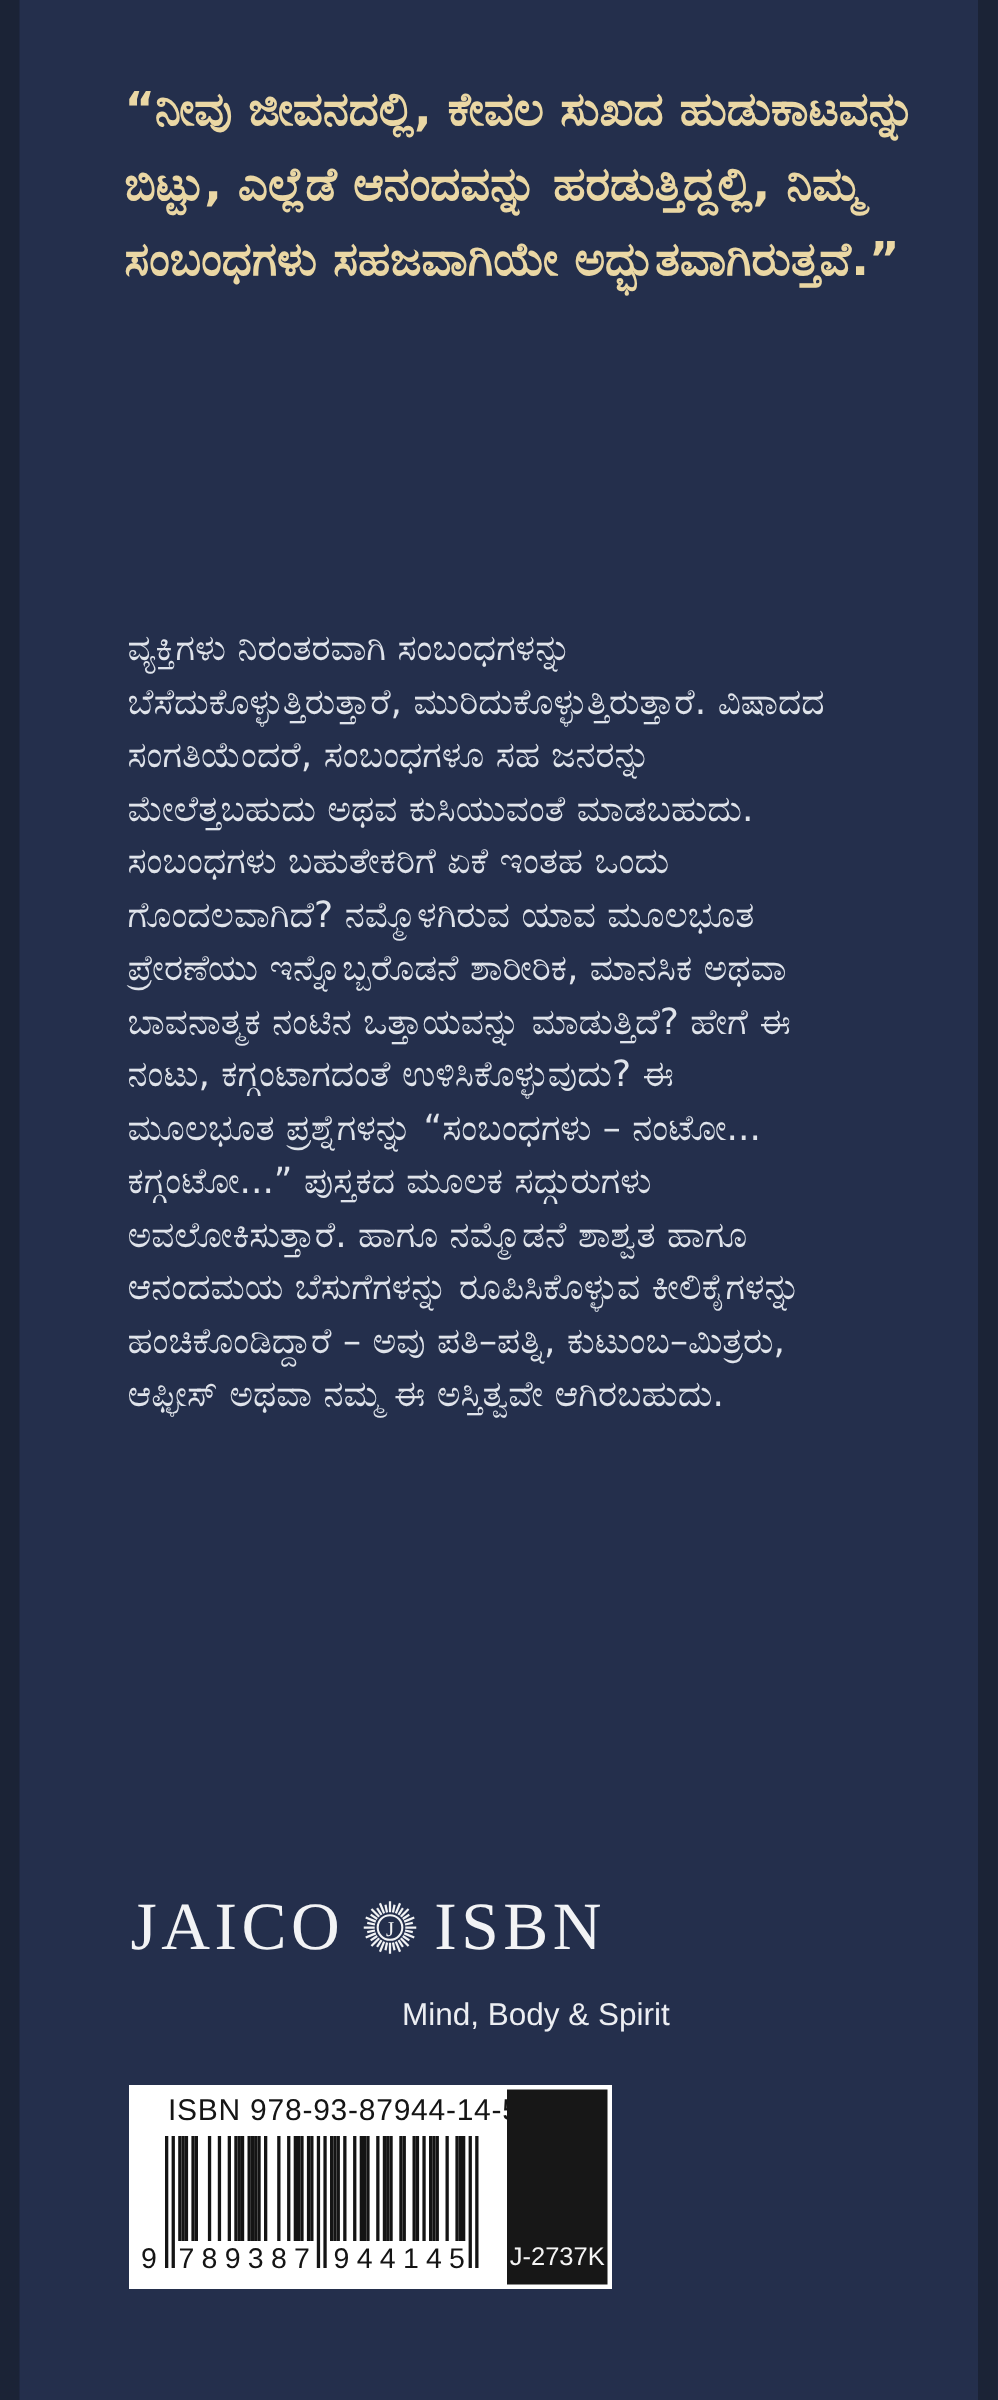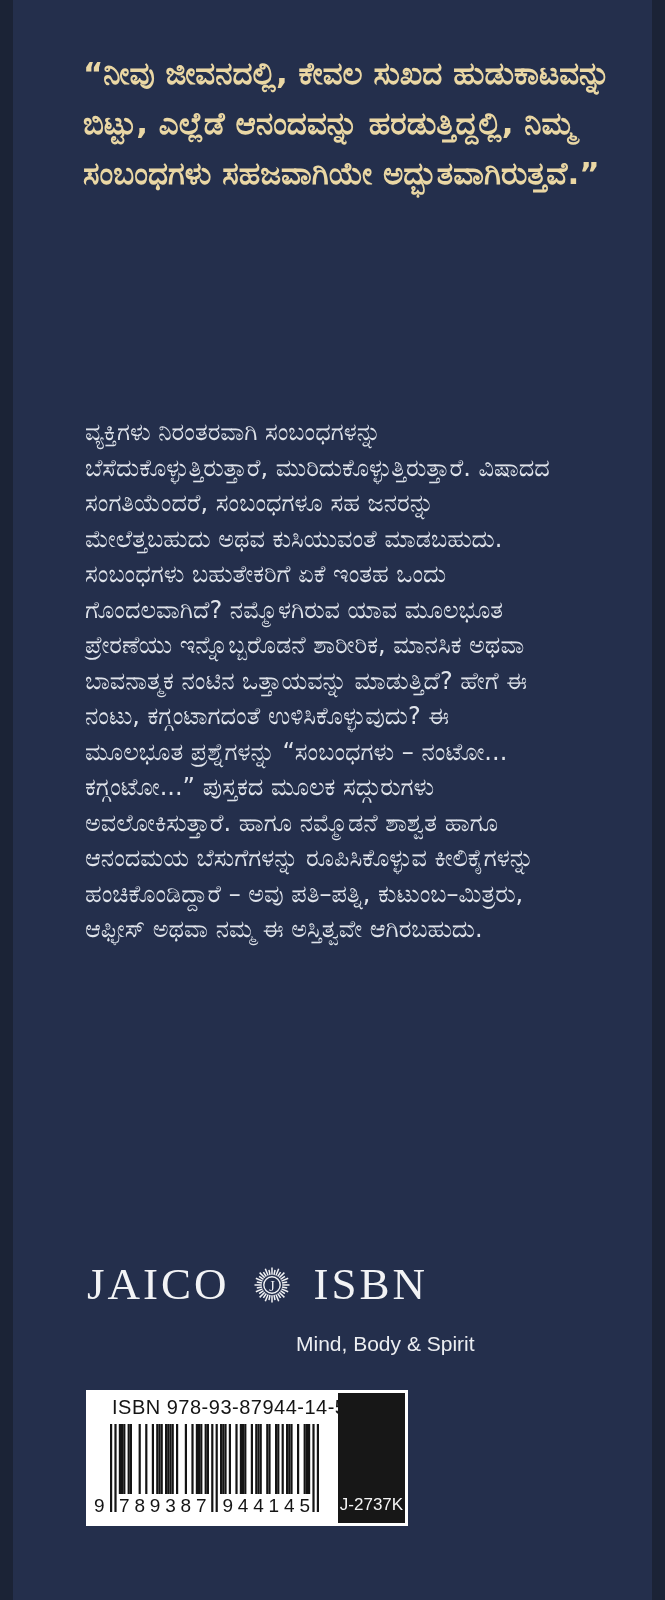--- a/index.html
+++ b/index.html
@@ -24,39 +24,38 @@
     text-align:right;
   }
   .synopsis{
     position:absolute;left:72px;top:415px;width:560px;
     color:#dfe3ea;
     font-size:24px;line-height:35.5px;
     white-space:pre;
   }
   .publisher-row{
     position:absolute;left:74px;top:1262px;
-    display:flex;align-items:center;gap:24px;
+    display:flex;align-items:center;gap:12px;
     color:#f2f3f5;
   }
   .publisher-row .wordmark{
     font-family:"Liberation Serif","DejaVu Serif",serif;
     font-size:45px;letter-spacing:3px;line-height:1;
     font-weight:normal;
   }
   .meta-row{position:absolute;left:0;top:1332px;width:665px;height:30px;}
   .website{
     position:absolute;left:72px;top:0;
     color:#eceef2;font-size:21px;
     font-family:"Liberation Sans",sans-serif;
   }
   .category{
     position:absolute;left:255px;top:0;
     color:#eceef2;font-size:21px;
     font-family:"Liberation Sans",sans-serif;
-    margin-left:28px;
   }
   .barcode-box{
     position:absolute;left:73px;top:1390px;width:322px;height:136px;
     background:#ffffff;
   }
   .isbn-label{
     position:absolute;left:26px;top:6px;width:230px;
     color:#151515;font-size:20px;letter-spacing:0.5px;
     font-family:"Liberation Sans",sans-serif;
     white-space:nowrap;

